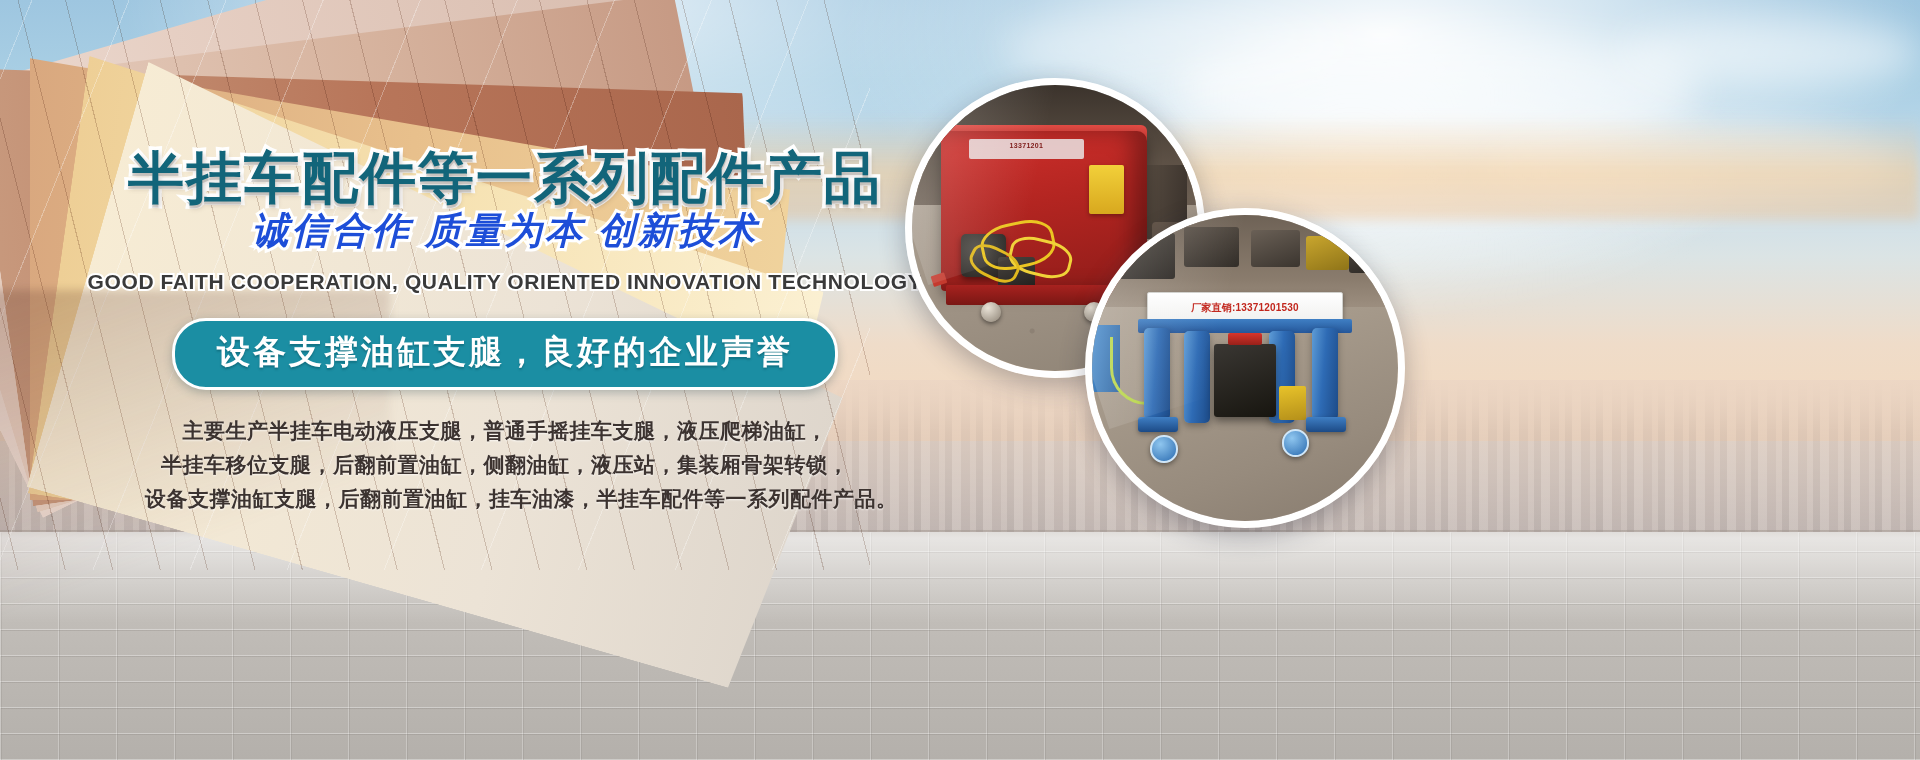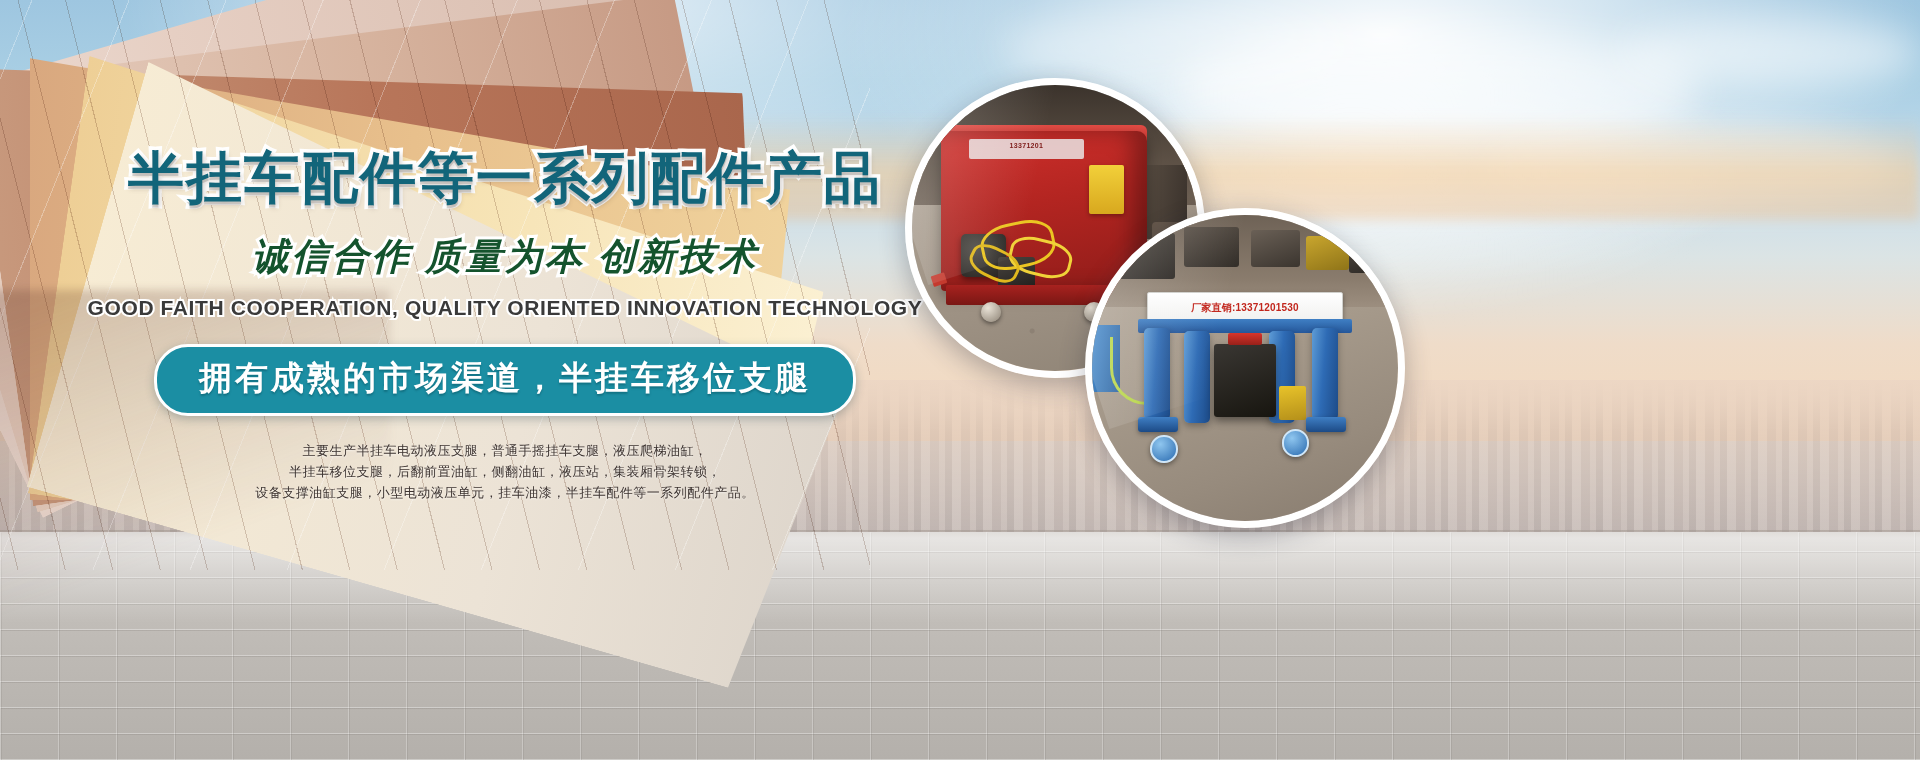--- a/index.html
+++ b/index.html
@@ -96,43 +96,43 @@
 
   
   .textwrap { position:absolute; left:0; top:150px; width:1010px; text-align:center; }
 
   .title { font-size:56px; font-weight:bold; letter-spacing:2px; line-height:1;
     color:#12657a;
     -webkit-text-stroke:7px #ffffff; paint-order:stroke fill;
     text-shadow:0 3px 0 rgba(120,110,100,.28), 2px 3px 5px rgba(90,70,60,.25);
     display:inline-block; }
 
-  .slogan { margin-top:26px; font-size:37px; font-weight:bold; font-style:italic;
-    letter-spacing:3px; color:#14532d;
+  .slogan { font-size:37px; font-weight:bold; font-style:italic;
+    letter-spacing:3px; color:#1d4ed8;
     -webkit-text-stroke:6px #ffffff; paint-order:stroke fill;
     text-shadow:0 2px 3px rgba(255,255,255,.9);
     display:inline-block; }
 
   .slogan-en { margin-top:14px; font-size:21px; font-weight:bold; letter-spacing:.6px;
     color:#3a3a3a;
     -webkit-text-stroke:4px #ffffff; paint-order:stroke fill;
     display:inline-block; }
 
   .ribbon { margin:24px auto 0; display:inline-block;
     background:#1b8ea3;
     border:3px solid #ffffff;
     border-radius:34px;
     padding:9px 42px 12px;
     box-shadow:0 3px 10px rgba(40,70,80,.30); }
   .ribbon-text { font-size:33px; font-weight:bold; letter-spacing:3px; color:#ffffff;
     text-shadow:0 2px 2px rgba(0,60,72,.35); white-space:nowrap; }
 
   .desc { margin:24px auto 0; width:720px; color:#3c3330;
-    font-size:13px; line-height:1.62; letter-spacing:.5px;
-    text-shadow:0 1px 2px rgba(255,255,255,.75); }
+    font-size:21px; line-height:1.62; letter-spacing:.5px;
+    text-shadow:0 1px 2px rgba(255,255,255,.75);font-weight:bold; }
   .desc p { white-space:nowrap; }
 
   
   .photo { position:absolute; border-radius:50%; overflow:hidden;
     border:7px solid #ffffff;
     box-shadow:0 8px 26px rgba(40,45,60,.32); }
 
   .photo-red  { left:905px;  top:78px;  width:300px; height:300px; }
   .photo-blue { left:1085px; top:208px; width:320px; height:320px; }
 
@@ -296,27 +296,27 @@
     </div>
     <div class="sc-shadow"></div>
   </div>
 
   <div class="textwrap">
     <div class="title">半挂车配件等一系列配件产品</div>
     <div class="slogan">诚信合作 质量为本 创新技术</div>
     <div class="slogan-en">GOOD FAITH COOPERATION, QUALITY ORIENTED INNOVATION TECHNOLOGY</div>
 
     <div class="ribbon">
-      <div class="ribbon-text">拥有成熟的市场渠道，半挂车移位支腿</div>
+      <div class="ribbon-text">设备支撑油缸支腿，良好的企业声誉</div>
     </div>
 
     <div class="desc">
       <p>主要生产半挂车电动液压支腿，普通手摇挂车支腿，液压爬梯油缸，</p>
       <p>半挂车移位支腿，后翻前置油缸，侧翻油缸，液压站，集装厢骨架转锁，</p>
-      <p>设备支撑油缸支腿，小型电动液压单元，挂车油漆，半挂车配件等一系列配件产品。</p>
+      <p>设备支撑油缸支腿，后翻前置油缸，挂车油漆，半挂车配件等一系列配件产品。</p>
     </div>
   </div>
 
   <div class="photo photo-red">
     <div class="ph-inner">
       <div class="red-ground"></div>
       <div class="red-back"></div>
       <div class="red-grit"></div>
       <div class="barrel"></div>
       <div class="barrel2"></div>

